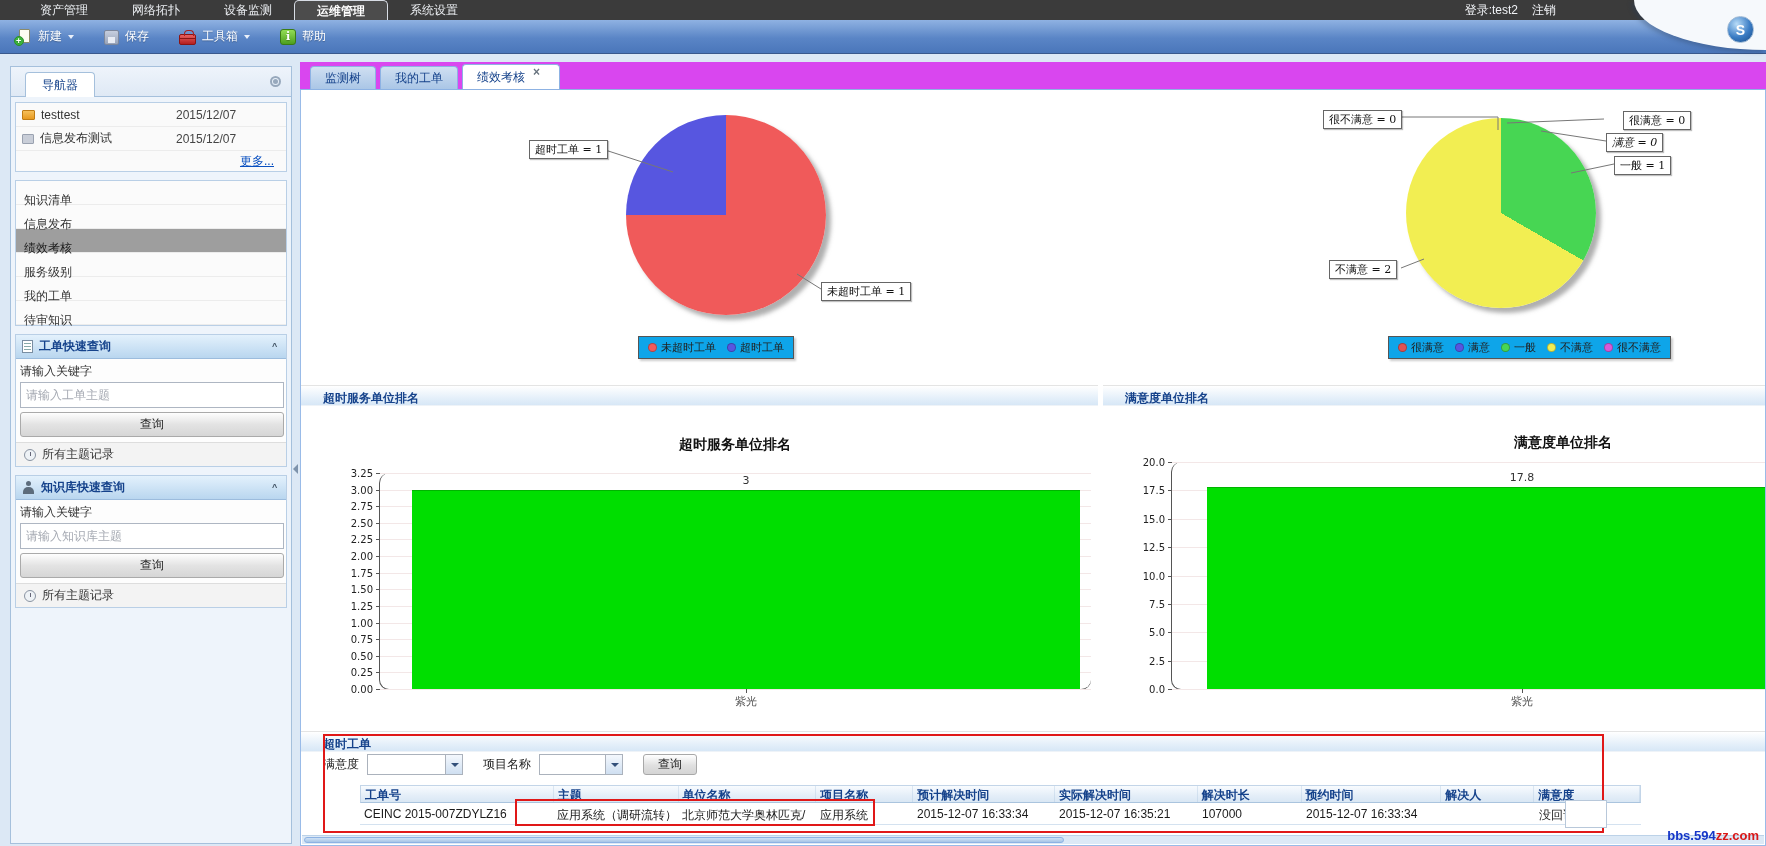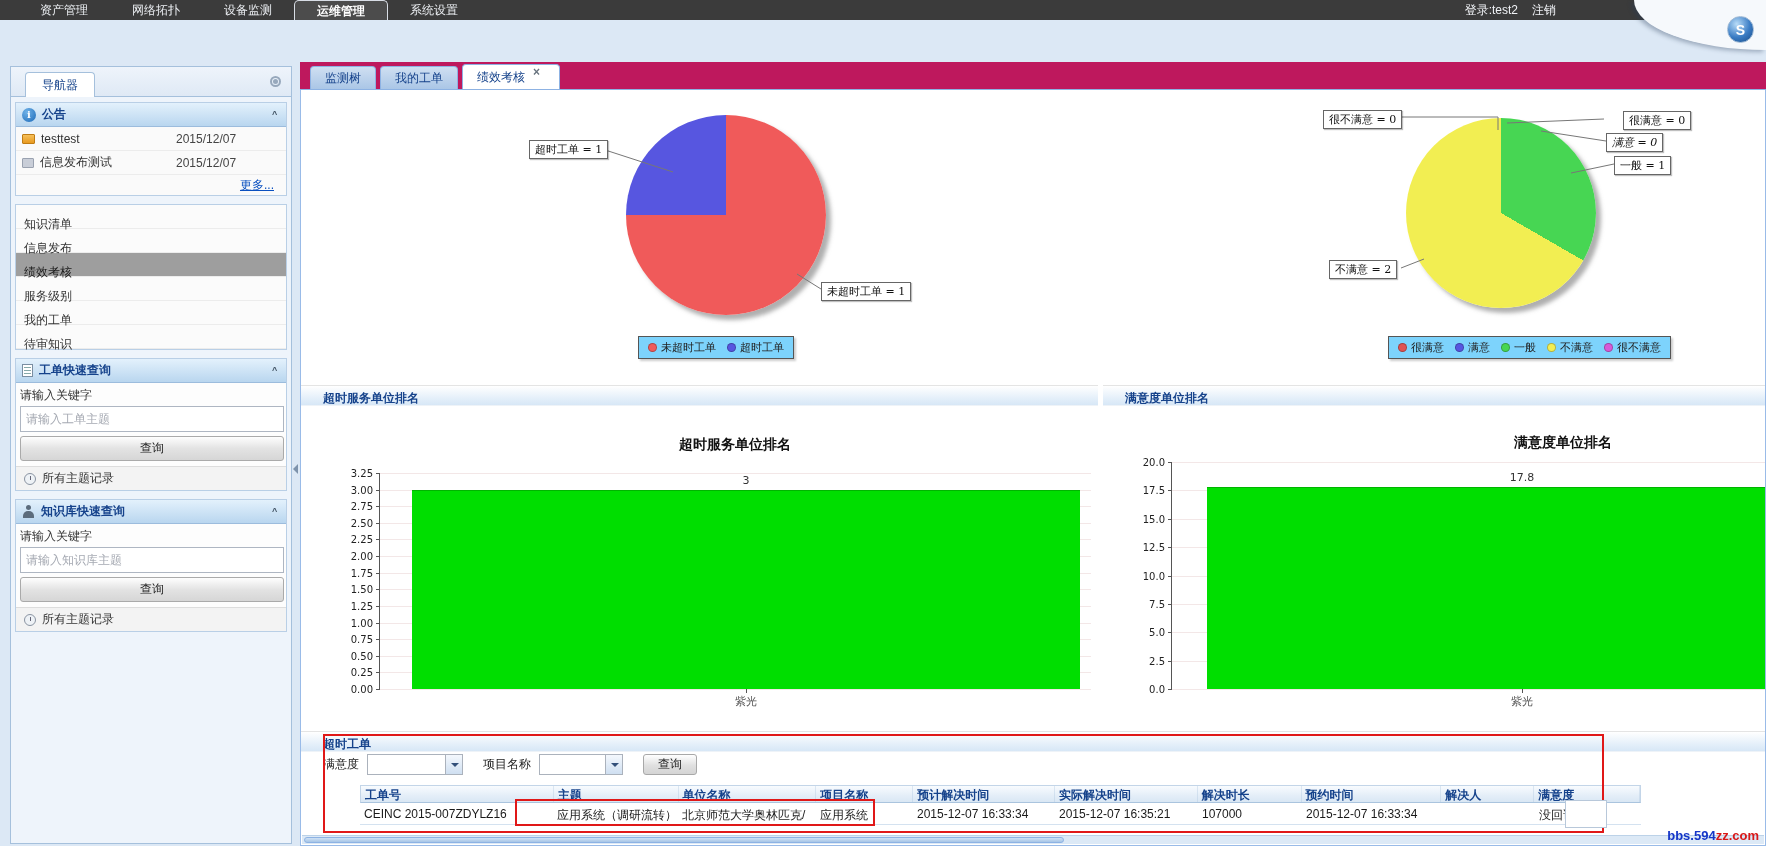--- a/index.html
+++ b/index.html
@@ -70,58 +70,58 @@
   .rec-row { height:24px; display:flex; align-items:center; gap:6px; padding:0 8px; background:#f3f3f3; border-top:1px solid #ddd; font-size:12px; color:#333; cursor:pointer; }
   .clock-icon { width:12px; height:12px; border:1px solid #8a94a2; border-radius:50%; position:relative; background:#eef2f6; }
   .clock-icon::after { content:''; position:absolute; left:5px; top:2px; width:1px; height:4px; background:#667; }
 
   
   .splitter { position:absolute; left:292px; top:66px; width:8px; height:778px; background:#dce8f5; }
   .split-handle { position:absolute; left:1px; top:398px; width:0; height:0; border-top:5px solid transparent; border-bottom:5px solid transparent; border-right:5px solid #7e93ac; }
 
   
   .main { position:absolute; left:300px; top:62px; width:1466px; height:784px; }
-  .main-tabbar { position:absolute; left:0; top:0; width:1466px; height:28px; background:#be185d; border-bottom:1px solid #8db2e3; display:flex; align-items:flex-end; padding-left:10px; gap:4px; }
+  .main-tabbar { position:absolute; left:0; top:0; width:1466px; height:28px; background:#d946ef; border-bottom:1px solid #8db2e3; display:flex; align-items:flex-end; padding-left:10px; gap:4px; }
   .tab { height:23px; line-height:22px; padding:0 14px; font-size:12px; color:#15428b; background:linear-gradient(#cfdff1,#aac6e6); border:1px solid #8db2e3; border-bottom:none; border-radius:4px 4px 0 0; cursor:pointer; }
   .tab.active { background:#fff; height:25px; line-height:24px; display:flex; align-items:center; gap:8px; }
   .tab .close { width:12px; height:12px; position:relative; cursor:pointer; }
   .tab .close::after { content:'×'; position:absolute; left:0; top:-5px; font:bold 12px/12px "Liberation Sans",sans-serif; color:#68737e; }
 
   .main-content { position:absolute; left:0; top:28px; width:1466px; height:756px; background:#fff; border:1px solid #99bbe8; border-top:none; overflow:hidden; }
 
   
   .pie { position:absolute; border-radius:50%; box-shadow:5px 5px 4px rgba(110,110,110,.55); }
   #pie1 { left:325px; top:25px; width:200px; height:200px; }
   #pie2 { left:1105px; top:28px; width:190px; height:190px; }
   .callout { position:absolute; background:#fff; border:1px solid #666; box-shadow:1px 1px 1px rgba(0,0,0,.25); font:11px "DejaVu Serif",serif; color:#111; padding:1px 5px; white-space:nowrap; z-index:3; }
   #co-p1-0 { left:228px; top:50px; }
   #co-p1-1 { left:520px; top:192px; }
   #co-p2-0 { left:1022px; top:20px; }
   #co-p2-1 { left:1303px; top:21px;margin-left:19px; }
   #co-p2-2 { left:1305px; top:43px;font-style:italic; }
   #co-p2-3 { left:1313px; top:66px; }
   #co-p2-4 { left:1028px; top:170px; }
-  .legend { position:absolute; background:#7dd3fc; border:1px solid #555; box-shadow:2px 2px 2px rgba(0,0,0,.2); padding:3px 9px; display:flex; gap:11px; align-items:center; font:11px "DejaVu Serif",serif; color:#222; }
+  .legend { position:absolute; background:#0ea5e9; border:1px solid #555; box-shadow:2px 2px 2px rgba(0,0,0,.2); padding:3px 9px; display:flex; gap:11px; align-items:center; font:11px "DejaVu Serif",serif; color:#222; }
   #legend1 { left:337px; top:246px; }
   #legend2 { left:1087px; top:246px; }
   .lg-entry { display:flex; align-items:center; gap:4px; }
   .lg-dot { width:9px; height:9px; border-radius:50%; display:inline-block; border:1px solid rgba(0,0,0,.25); }
   .conn-svg { position:absolute; left:0; top:0; width:1466px; height:756px; pointer-events:none; z-index:2; }
 
   
   .panel-hdr { position:absolute; height:21px; background:linear-gradient(#ffffff,#e2eef9 70%,#d7e7f6); border-top:1px solid #e4e4e4; border-bottom:1px solid #eef3f8; font-size:12px; font-weight:bold; color:#15428b; padding:4px 0 0 22px; }
   #sechdr1 { left:0; top:295px; width:797px; }
   #sechdr2 { left:802px; top:295px; width:664px; }
   #sechdr3 { left:0; top:641px; width:1466px; }
 
   
   .chart-title { position:absolute; text-align:center; font:bold 14px "DejaVu Serif",serif; color:#111; }
   #bar1-title { left:234px; top:346px; width:400px; }
   #bar2-title { left:1062px; top:344px; width:400px; }
-  .plot { position:absolute; border-left:1px solid #555; border-bottom:1px solid #555; }
+  .plot { position:absolute; border-left:1px solid #555; border-bottom:1px solid #555;border-radius:10px; }
   #plot1 { left:78px; top:383px; width:712px; height:217px; }
   #plot2 { left:870px; top:372px; width:596px; height:228px; }
   .ytick { position:absolute; right:100%; margin-right:7px; transform:translateY(-50%); font:10px "DejaVu Sans",sans-serif; color:#222; white-space:nowrap; }
   .ymark { position:absolute; left:-4px; width:4px; height:1px; background:#555; }
   .gridline { position:absolute; left:0; right:0; height:1px; background:#f3e7e7; }
   .bar { position:absolute; bottom:0; background:#00de00; border-top:1px solid #00b400; }
   .val-label { position:absolute; width:80px; text-align:center; font:11px "DejaVu Sans",sans-serif; color:#333; }
   .xtick-label { position:absolute; bottom:-20px; width:80px; text-align:center; font:11px "DejaVu Sans",sans-serif; color:#555; }
   .xtick-mark { position:absolute; bottom:-4px; width:1px; height:4px; background:#555; }
 
@@ -167,34 +167,52 @@
         <div class="menu-item">系统设置</div>
       </div>
   </div>
   <div class="login-area">
     <span>登录:test2</span>
     <span style="cursor:pointer;">注销</span>
   </div>
   <div class="curl"></div>
   <div class="s-logo">S</div>
 
+  <div class="toolbar">
+    <div class="tb-btn">
+      <span class="tb-icon new-icon">
+          <i class="page"></i>
+          <i class="plus"></i>
+        </span>
+      <span>新建</span>
+      <span class="caret-down"></span>
+    </div>
+    <div class="tb-btn">
+      <span class="save-icon"></span>
+      <span>保存</span>
+    </div>
+    <div class="tb-btn">
+      <span class="toolbox-icon"></span>
+      <span>工具箱</span>
+      <span class="caret-down"></span>
+    </div>
+    <div class="tb-btn">
+      <span class="help-icon"></span>
+      <span>帮助</span>
+    </div>
+  </div>
 
   <div class="sidebar">
     <div class="side-tabbar">
       <div class="side-tab">导航器</div>
       <div class="gear-icon"></div>
     </div>
     <div class="side-body">
 
       <div class="side-section">
-        <div class="sec-head">
-          <span class="info-icon"></span>
-          <span class="ttl">公告</span>
-          <span class="chev"></span>
-        </div>
         <div id="ann-rows">
             <div class="ann-row">
               <div class="folder-icon"></div>
               <div class="a-title">testtest</div>
               <div class="a-date">2015/12/07</div>
             </div>
             <div class="ann-row">
               <div class="note-icon"></div>
               <div class="a-title">信息发布测试</div>
               <div class="a-date">2015/12/07</div>

